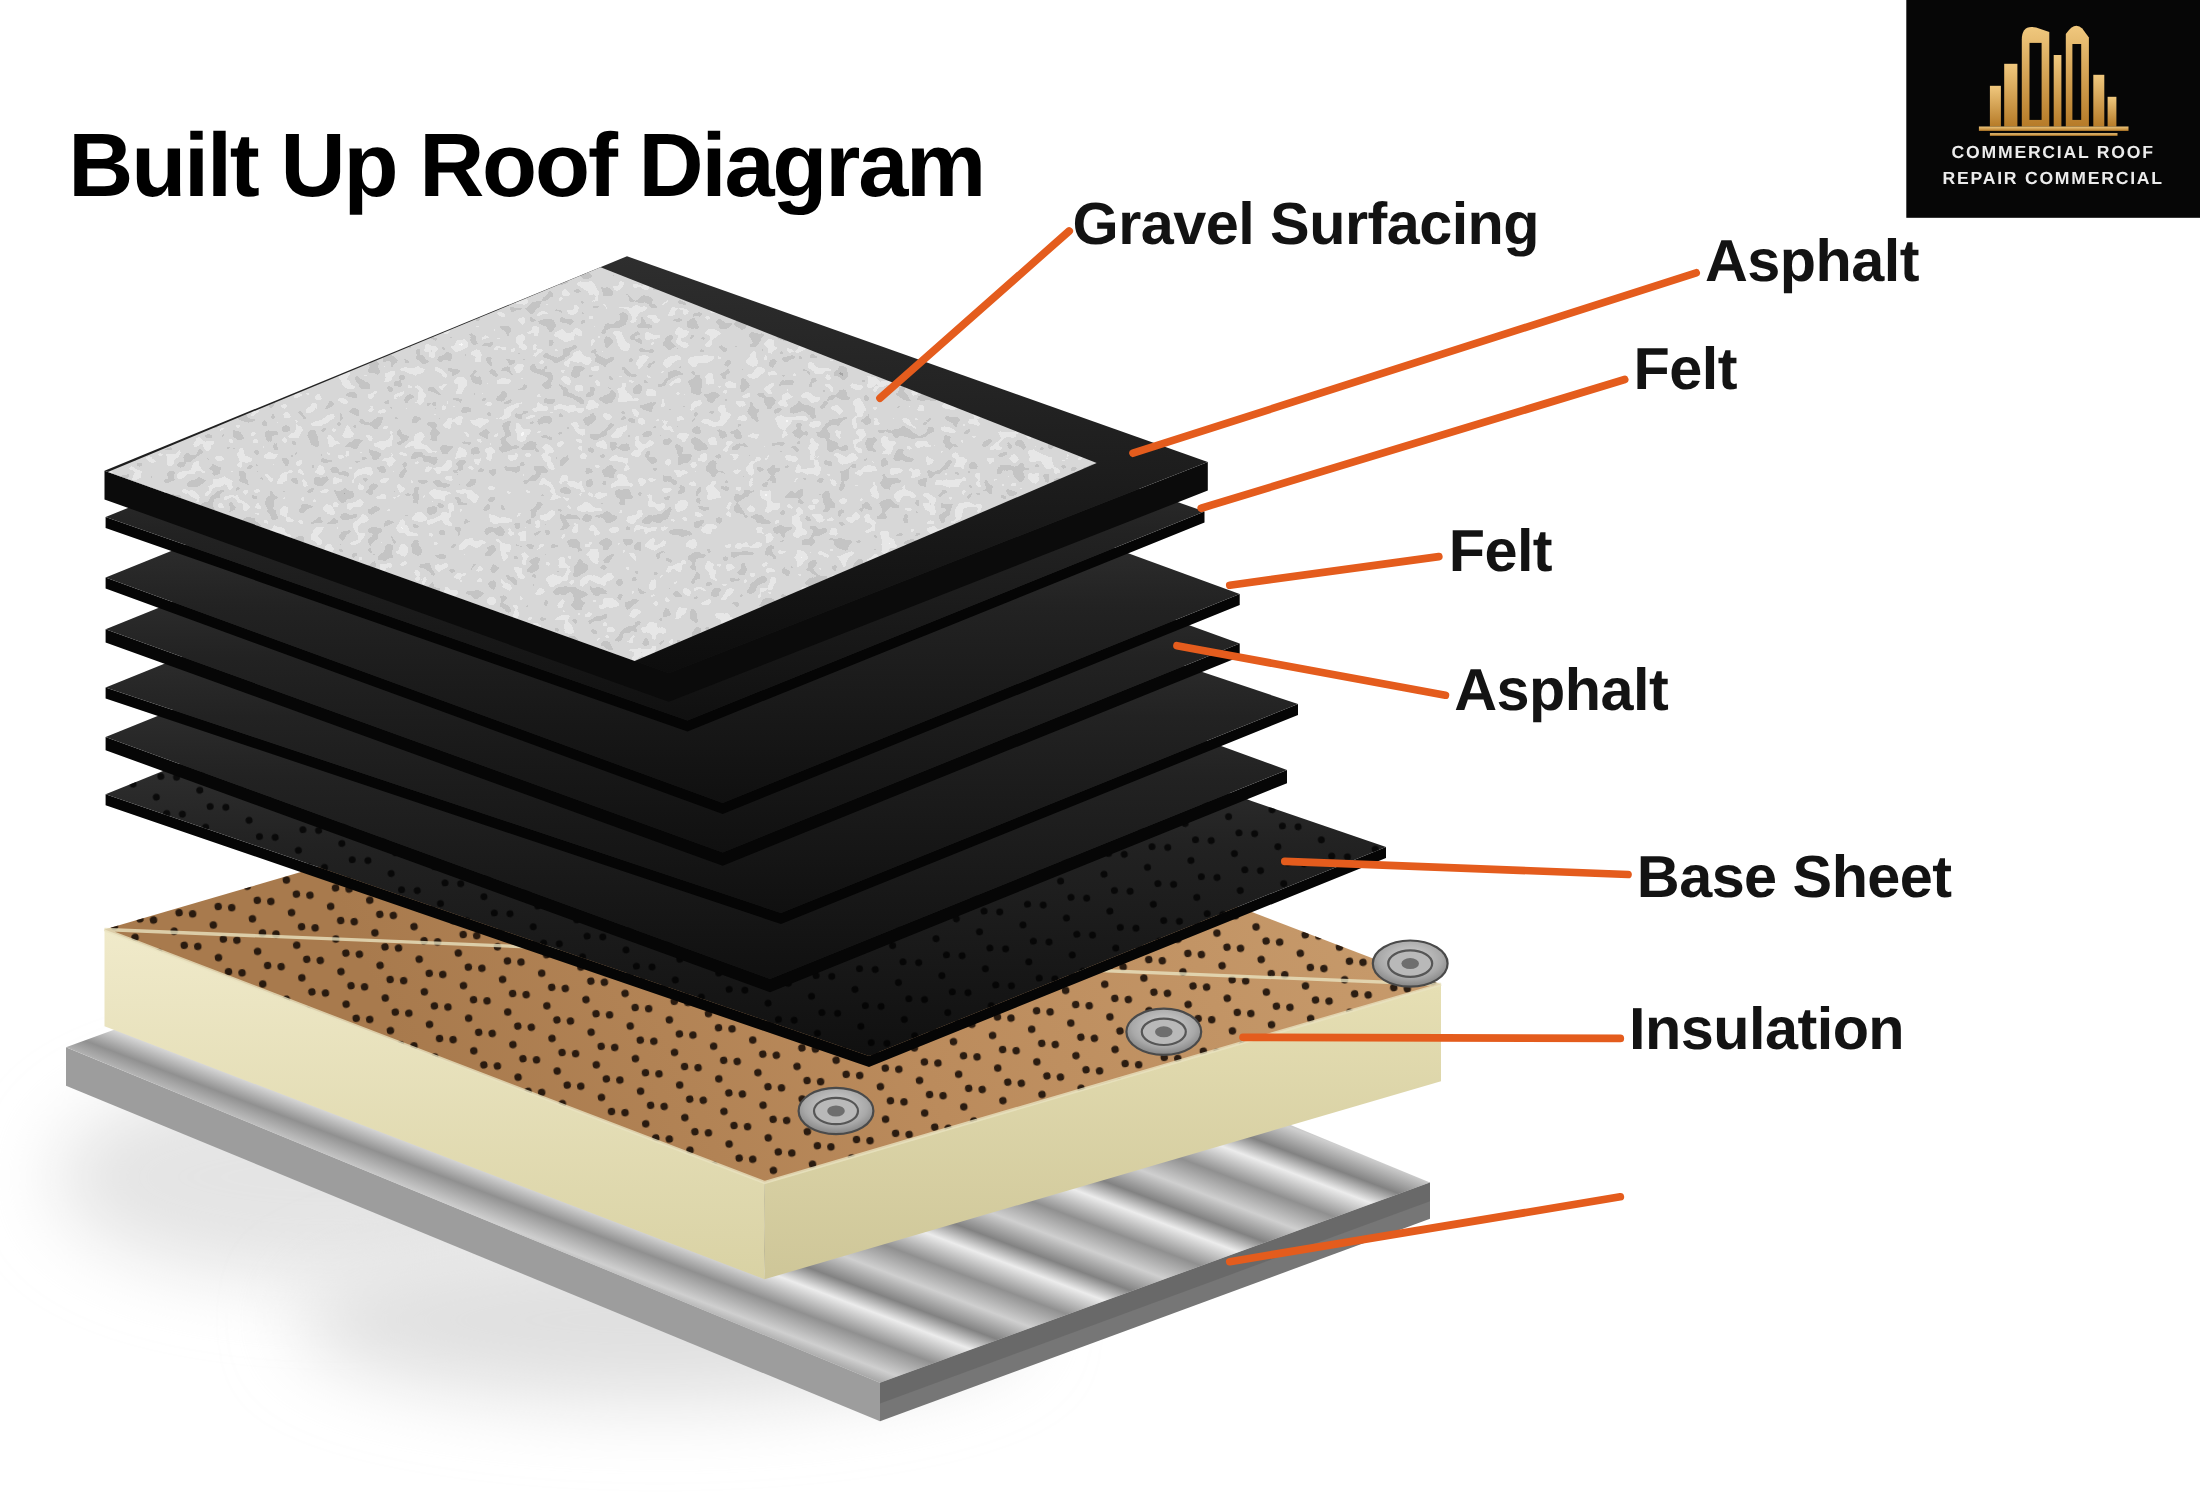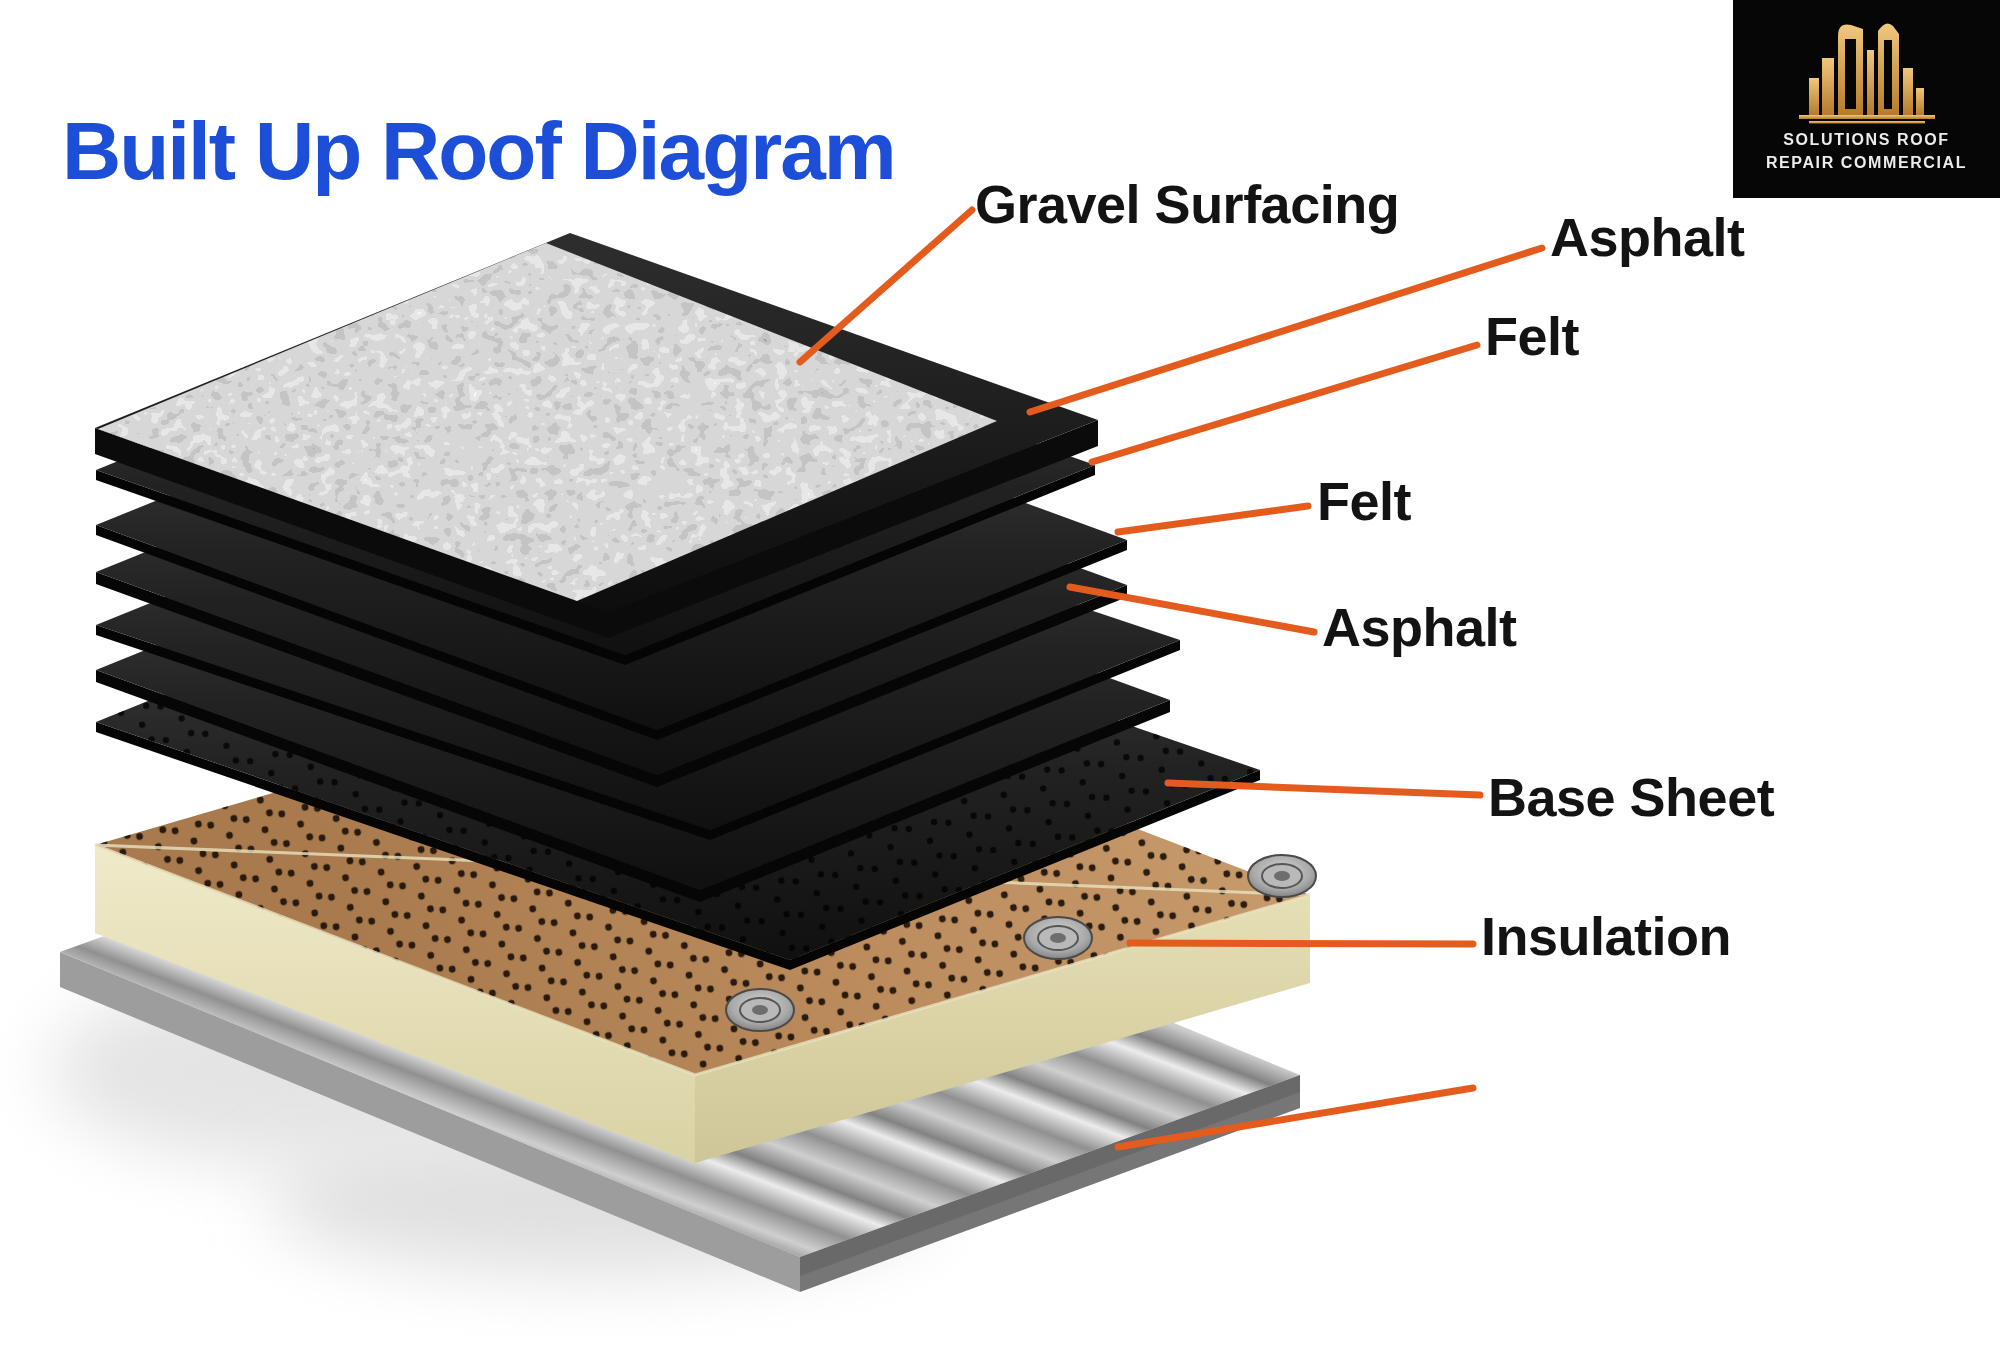--- a/index.html
+++ b/index.html
@@ -2,21 +2,21 @@
 <html><head>
 <meta charset="utf-8">
 <style>
   html,body{margin:0;padding:0;background:#ffffff;}
   .stage{
     position:relative;width:2000px;height:1367px;background:#ffffff;
     overflow:hidden;font-family:"Liberation Sans",sans-serif;
   }
   .page-title{
     position:absolute;left:62px;top:108px;margin:0;
-    font-size:82px;font-weight:bold;letter-spacing:-2px;color:#1d4ed8;
+    font-size:82px;font-weight:bold;letter-spacing:-2px;color:#000000;
     white-space:nowrap;line-height:1.05;
   }
   .diagram-svg{position:absolute;left:0;top:0;}
   .layer-label{
     position:absolute;font-size:54px;font-weight:bold;color:#131313;
     white-space:nowrap;letter-spacing:-0.5px;line-height:1;
   }
   .lbl-gravel{left:975px;top:177px;}
   .lbl-asphalt-top{left:1550px;top:210px;}
   .lbl-felt-top{left:1485px;top:309px;}
@@ -215,17 +215,17 @@
       <path d="M51,103 V24 Q51,10 64,13 L76,17 V103 Z" fill="url(#lgG)"></path>
       <rect x="58" y="27" width="11" height="70" fill="#060606"></rect>
       <rect x="80" y="38" width="7" height="65" fill="url(#lgG)"></rect>
       <path d="M91,103 V19 Q99,7 106,14 L112,22 V103 Z" fill="url(#lgG)"></path>
       <rect x="97" y="28" width="8" height="69" fill="#060606"></rect>
       <rect x="116" y="56" width="10" height="47" fill="url(#lgG)"></rect>
       <rect x="129" y="76" width="8" height="27" fill="url(#lgG)"></rect>
       <rect x="12" y="103" width="136" height="4" fill="url(#lgG)"></rect>
       <rect x="22" y="109" width="116" height="2.5" fill="url(#lgG)"></rect>
     </svg>
-    <div class="logo-text">SOLUTIONS ROOF</div>
+    <div class="logo-text">COMMERCIAL ROOF</div>
     <div class="logo-text">REPAIR COMMERCIAL</div>
   </div>
 
 </div>
 
 </body></html>

